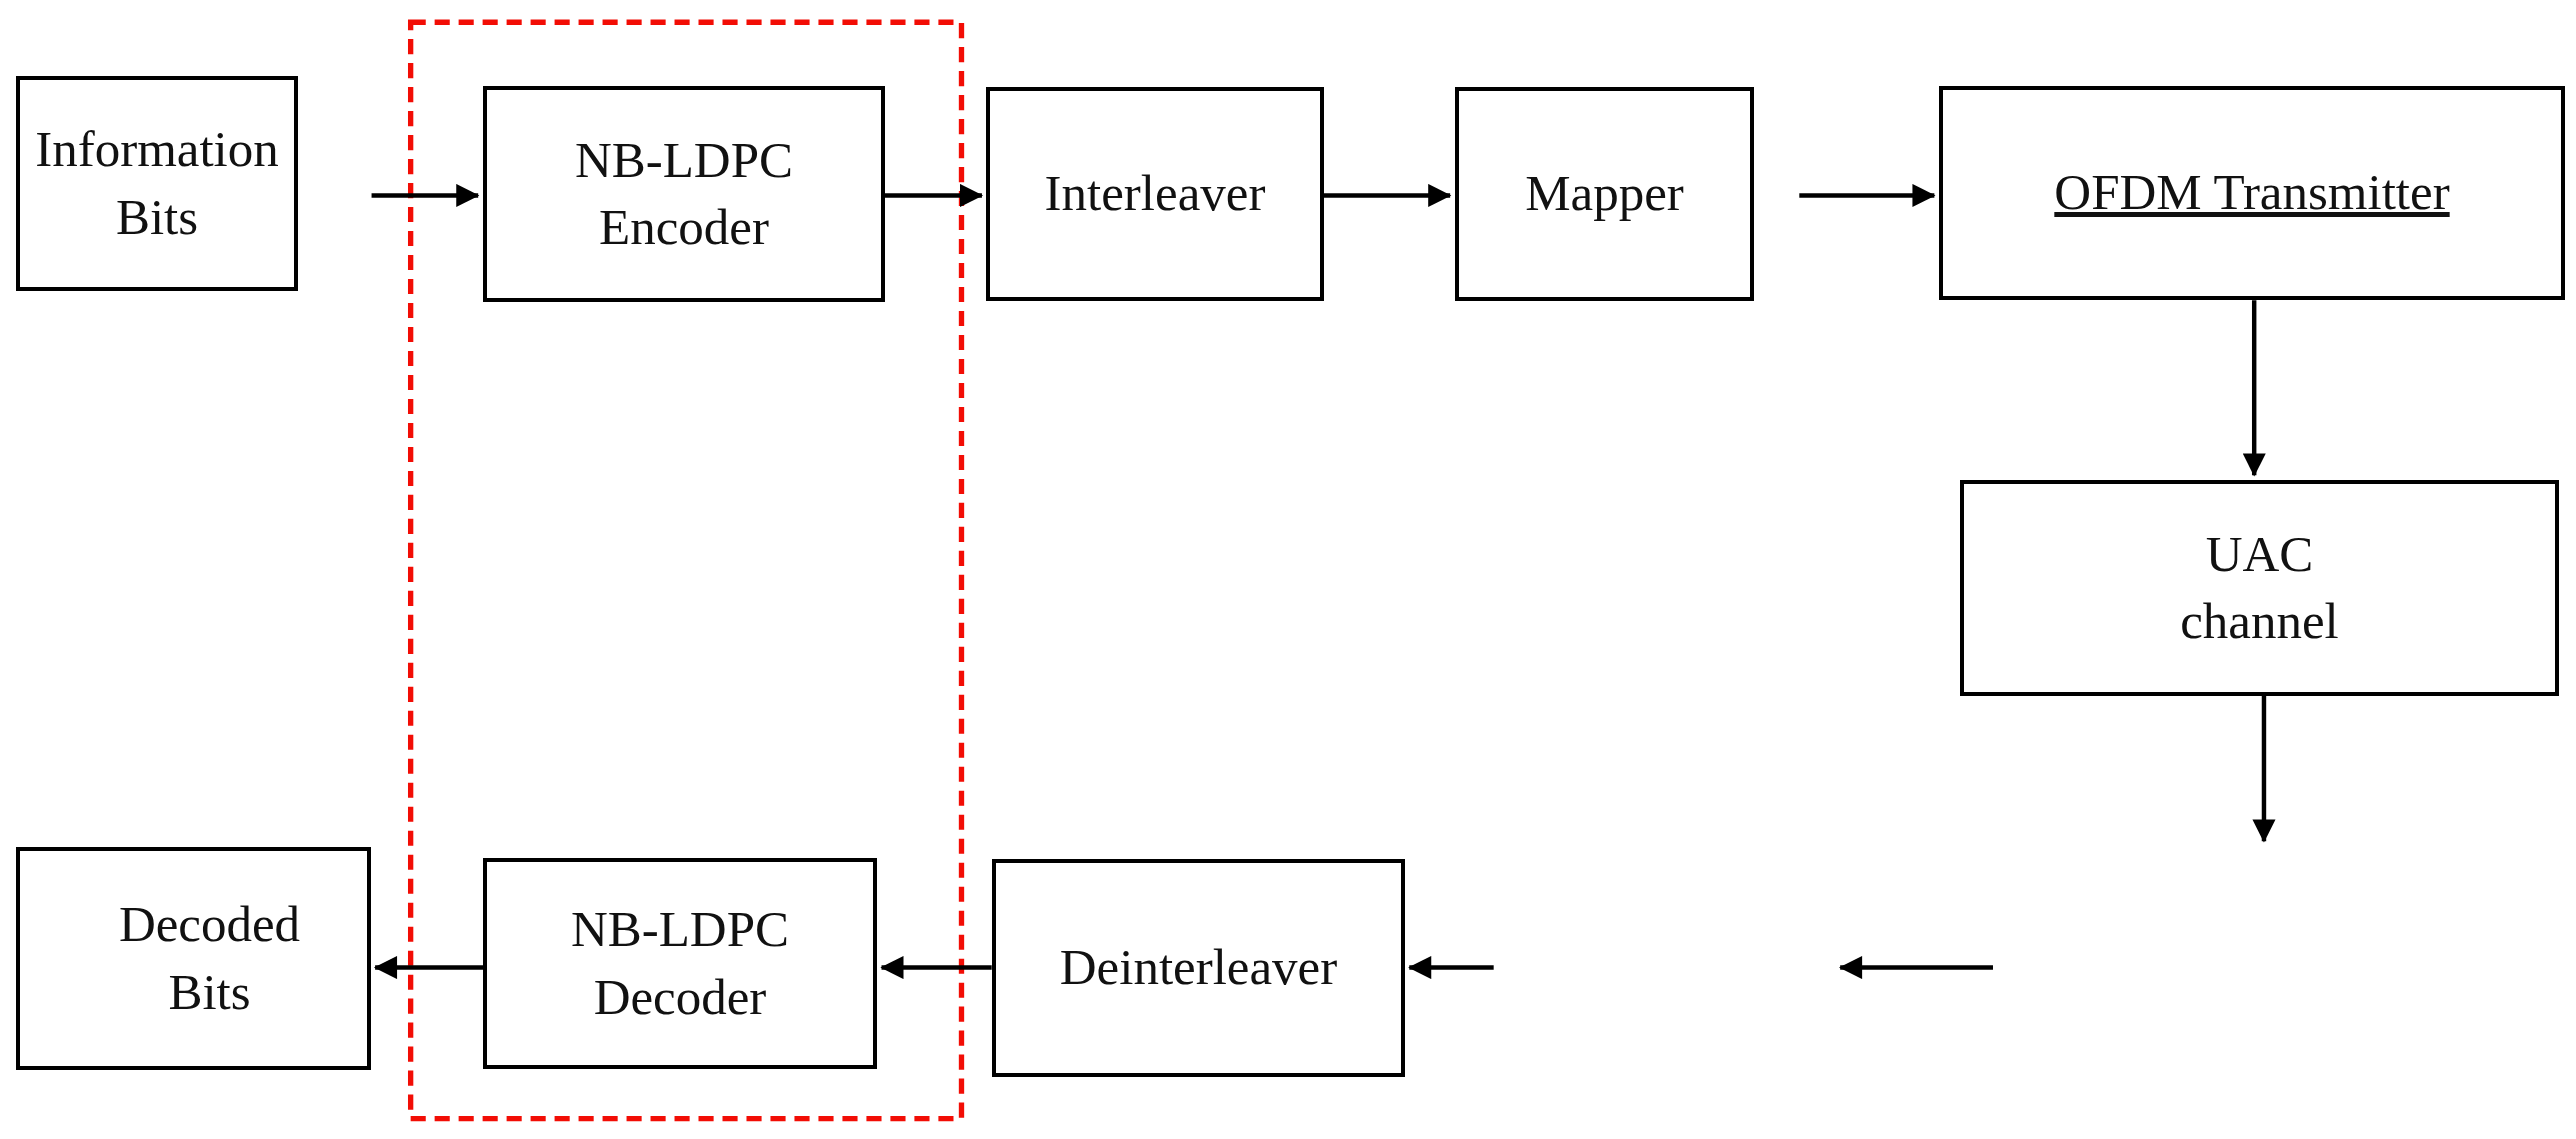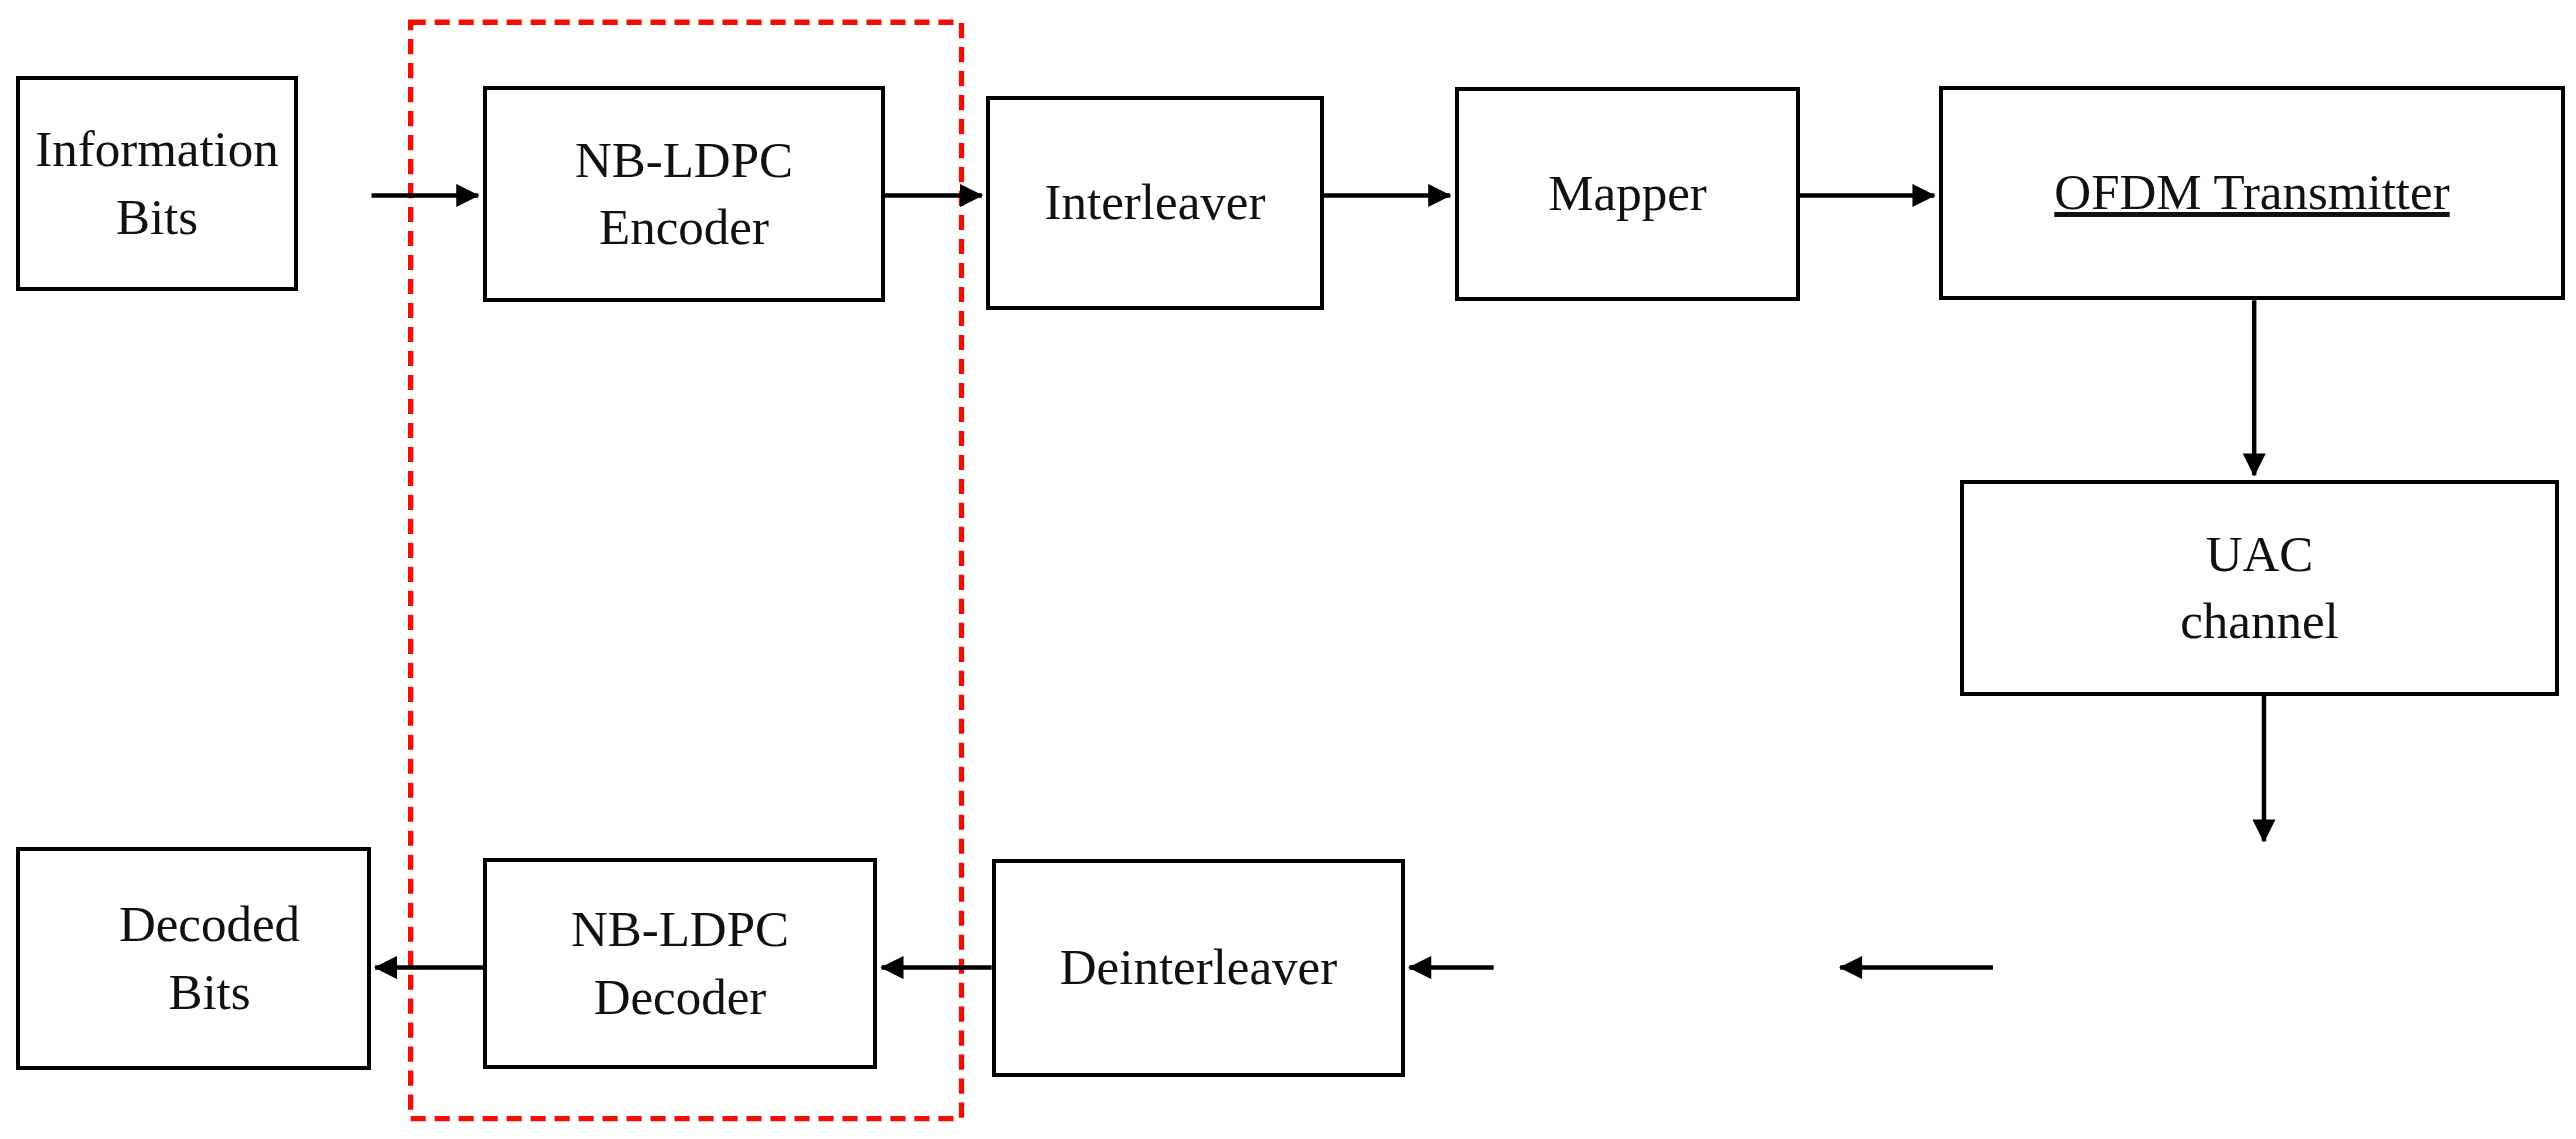--- a/index.html
+++ b/index.html
@@ -50,22 +50,22 @@
     color: #111111;
     font-size: 51px;
     line-height: 1.32;
   }
   .block .label {
     white-space: pre-line;
   }
   
   #blk-information-bits { left: 16px;   top: 76px;  width: 282px; height: 215px; }
   #blk-nb-ldpc-encoder  { left: 483px;  top: 86px;  width: 402px; height: 216px; }
-  #blk-interleaver      { left: 986px; top: 96px;  width: 338px; height: 214px; }
-  #blk-mapper           { left: 1455px; top: 87px;  width: 345px; height: 214px; }
+  #blk-interleaver      { left: 986px; top: 87px;  width: 338px; height: 214px; }
+  #blk-mapper           { left: 1455px; top: 87px;  width: 299px; height: 214px; }
   #blk-ofdm-transmitter { left: 1939px; top: 86px;  width: 626px; height: 214px; text-decoration: underline; }
   #blk-uac-channel      { left: 1960px; top: 480px; width: 599px; height: 216px; }
   #blk-ofdm-receiver    { left: 1993px; top: 846px; width: 566px; height: 196px; }
   #blk-demapper         { left: 1494px; top: 852px; width: 342px; height: 216px; }
   #blk-deinterleaver    { left: 992px; top: 859px; width: 413px; height: 218px; }
   #blk-nb-ldpc-decoder  { left: 483px;  top: 858px; width: 394px; height: 211px; }
   #blk-decoded-bits     { left: 16px;   top: 847px; width: 355px; height: 223px; padding-left: 32px; }
 </style>
 </head>
 <body>

